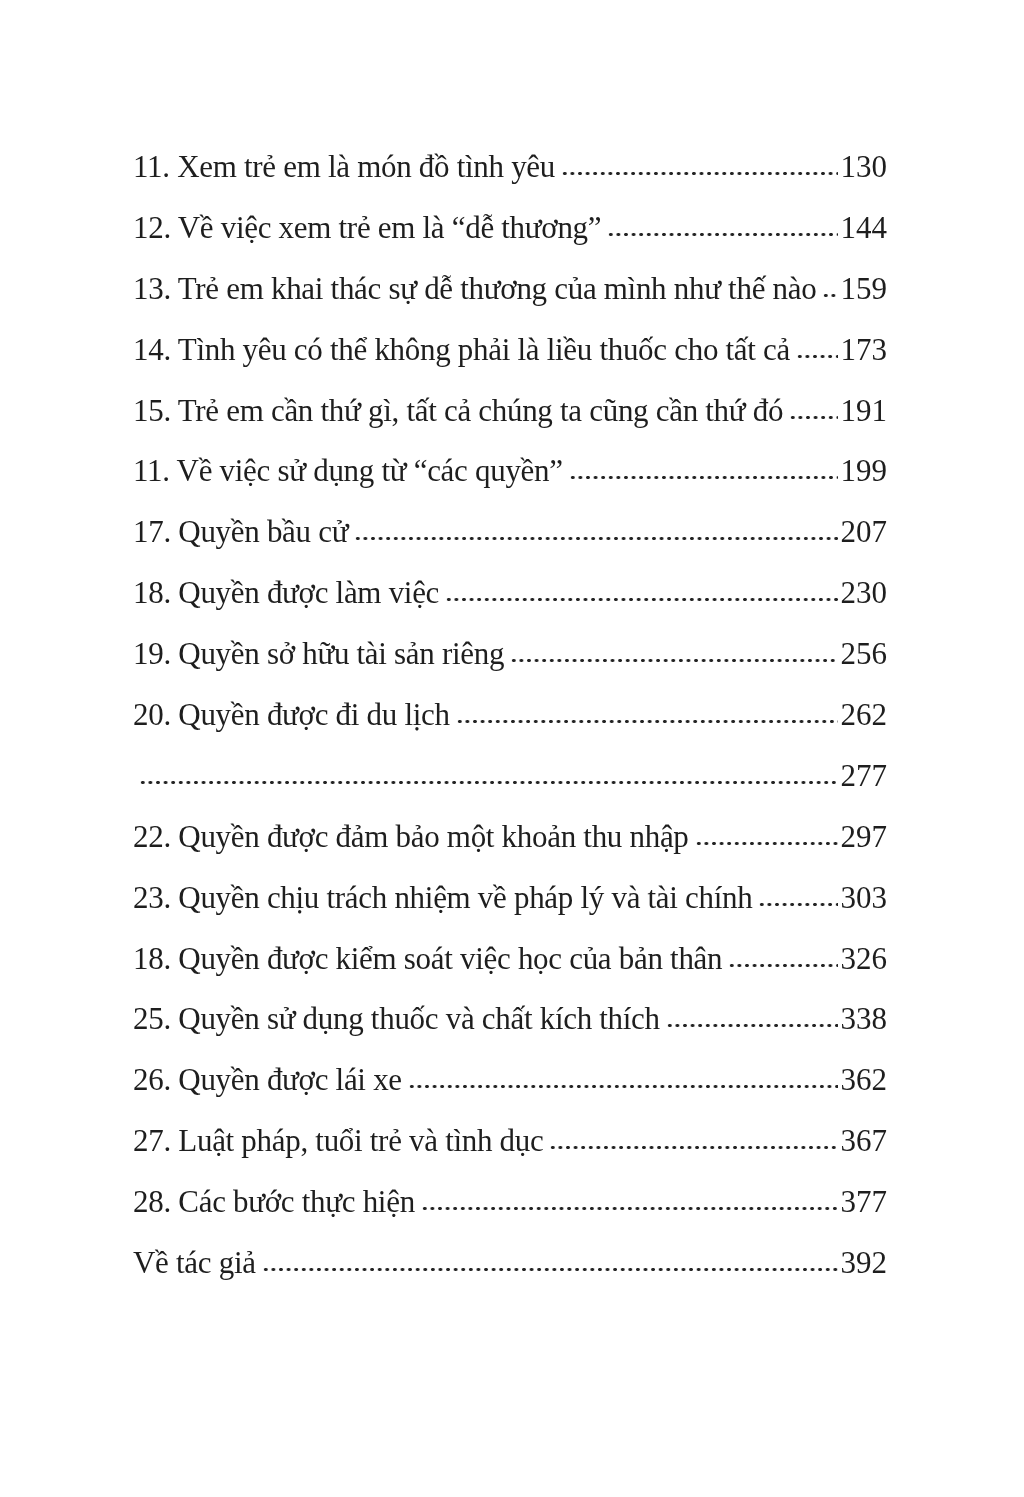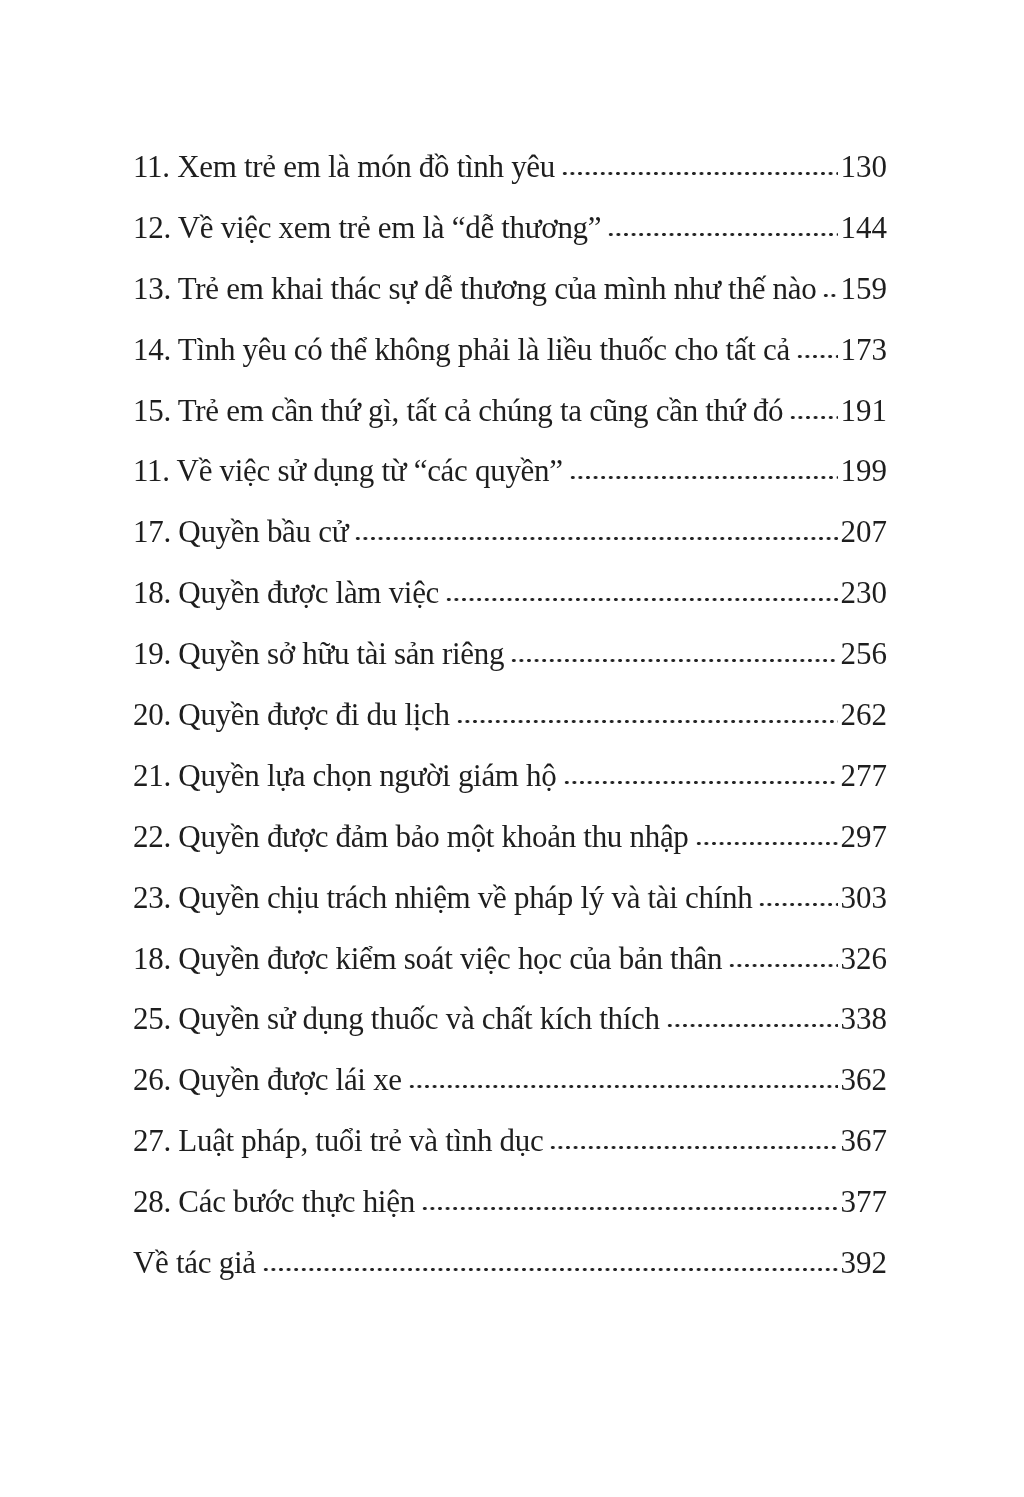--- a/index.html
+++ b/index.html
@@ -113,21 +113,20 @@
     <span class="toc-page">256</span>
   </div>
 
   <div class="toc-row">
     <span class="toc-title">20. Quyền được đi du lịch</span>
     <span class="toc-dots"></span>
     <span class="toc-page">262</span>
   </div>
 
   <div class="toc-row">
-    <span class="toc-title">21. Quyền lựa chọn người giám hộ </span>
     <span class="toc-dots"></span>
     <span class="toc-page">277</span>
   </div>
 
   <div class="toc-row">
     <span class="toc-title">22. Quyền được đảm bảo một khoản thu nhập</span>
     <span class="toc-dots"></span>
     <span class="toc-page">297</span>
   </div>
 

